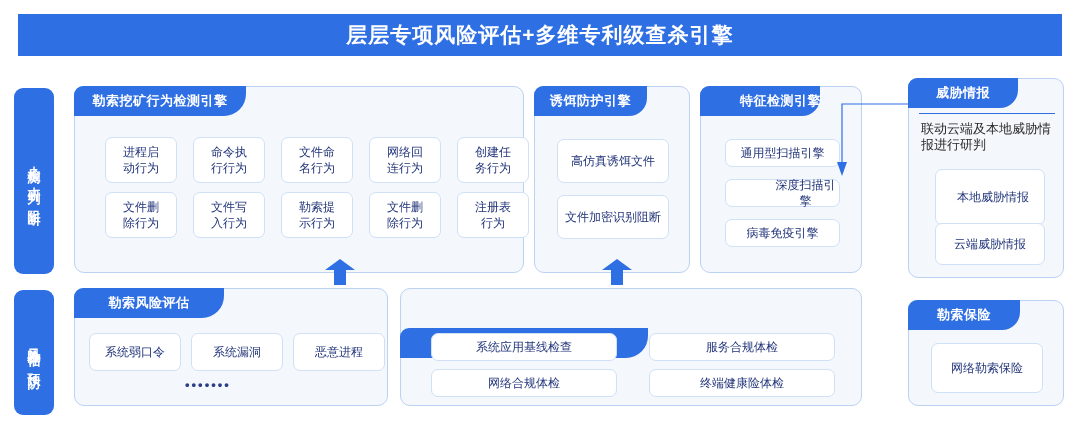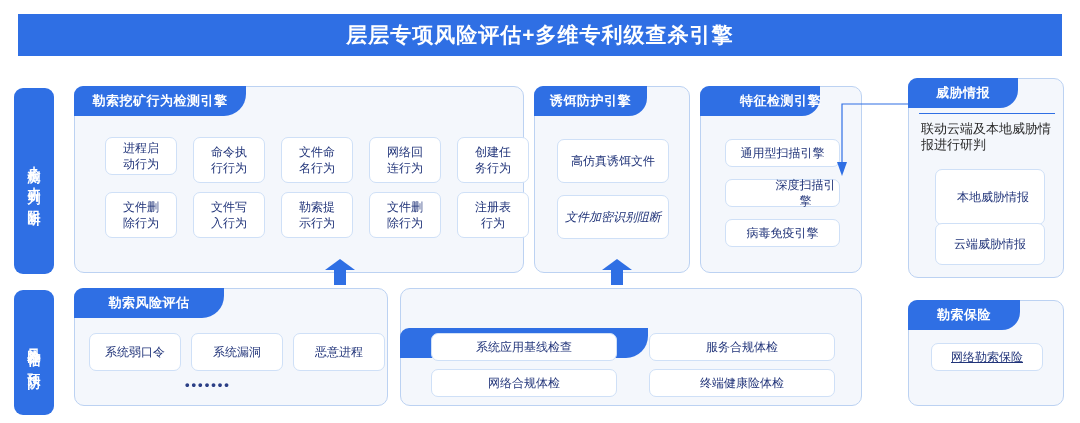--- a/index.html
+++ b/index.html
@@ -141,21 +141,21 @@
 <div class="side-label" id="side-detect">
   <span class="vtext">检测+研判+阻断</span>
 </div>
 <div class="side-label" id="side-risk">
   <span class="vtext">风险评估+预防</span>
 </div>
 
 <div class="panel" style="left:74px; top:86px; width:450px; height:187px;">
   <div class="panel-head wide-rad" style="width:172px;">勒索挖矿行为检测引擎</div>
 
-  <div class="card two-line" style="left:30px;  top:50px; width:72px; height:38px;">进程启
+  <div class="card two-line" style="left:30px;  top:50px; width:72px; height:46px;">进程启
 动行为</div>
   <div class="card two-line" style="left:118px; top:50px; width:72px; height:46px;">命令执
 行行为</div>
   <div class="card two-line" style="left:206px; top:50px; width:72px; height:46px;">文件命
 名行为</div>
   <div class="card two-line" style="left:294px; top:50px; width:72px; height:46px;">网络回
 连行为</div>
   <div class="card two-line" style="left:382px; top:50px; width:72px; height:46px;">创建任
 务行为</div>
 
@@ -168,21 +168,21 @@
   <div class="card two-line" style="left:294px; top:105px; width:72px; height:46px;">文件删
 除行为</div>
   <div class="card two-line" style="left:382px; top:105px; width:72px; height:46px;">注册表
 行为</div>
 </div>
 
 <div class="panel" style="left:534px; top:86px; width:156px; height:187px;">
   <div class="panel-head" style="width:113px;">诱饵防护引擎</div>
 
   <div class="card" style="left:22px; top:52px; width:112px; height:44px;">高仿真诱饵文件</div>
-  <div class="card" style="left:22px; top:108px; width:112px; height:44px;font-style:italic;">文件加密识别阻断</div>
+  <div class="card" style="left:22px; top:108px; width:112px; height:44px;">文件加密识别阻断</div>
 </div>
 
 <div class="panel" style="left:700px; top:86px; width:162px; height:187px;">
   <div class="panel-head" style="width:120px;padding-left:41px;">特征检测引擎</div>
 
   <div class="card" style="left:24px; top:52px;  width:115px; height:28px;">通用型扫描引擎</div>
   <div class="card" style="left:24px; top:92px;  width:115px; height:28px;padding-left:46px;">深度扫描引擎</div>
   <div class="card" style="left:24px; top:132px; width:115px; height:28px;">病毒免疫引擎</div>
 </div>
 
@@ -226,14 +226,14 @@
 
   <div class="card" style="left:30px;  top:44px; width:186px; height:28px;">系统应用基线检查</div>
   <div class="card" style="left:248px; top:44px; width:186px; height:28px;">服务合规体检</div>
   <div class="card" style="left:30px;  top:80px; width:186px; height:28px;">网络合规体检</div>
   <div class="card" style="left:248px; top:80px; width:186px; height:28px;">终端健康险体检</div>
 </div>
 
 <div class="panel" style="left:908px; top:300px; width:156px; height:106px;">
   <div class="panel-head" style="width:112px;">勒索保险</div>
 
-  <div class="card" style="left:22px; top:42px; width:112px; height:28px;text-decoration:underline;">网络勒索保险</div>
+  <div class="card" style="left:22px; top:42px; width:112px; height:50px;">网络勒索保险</div>
 </div>
 
 </body></html>

